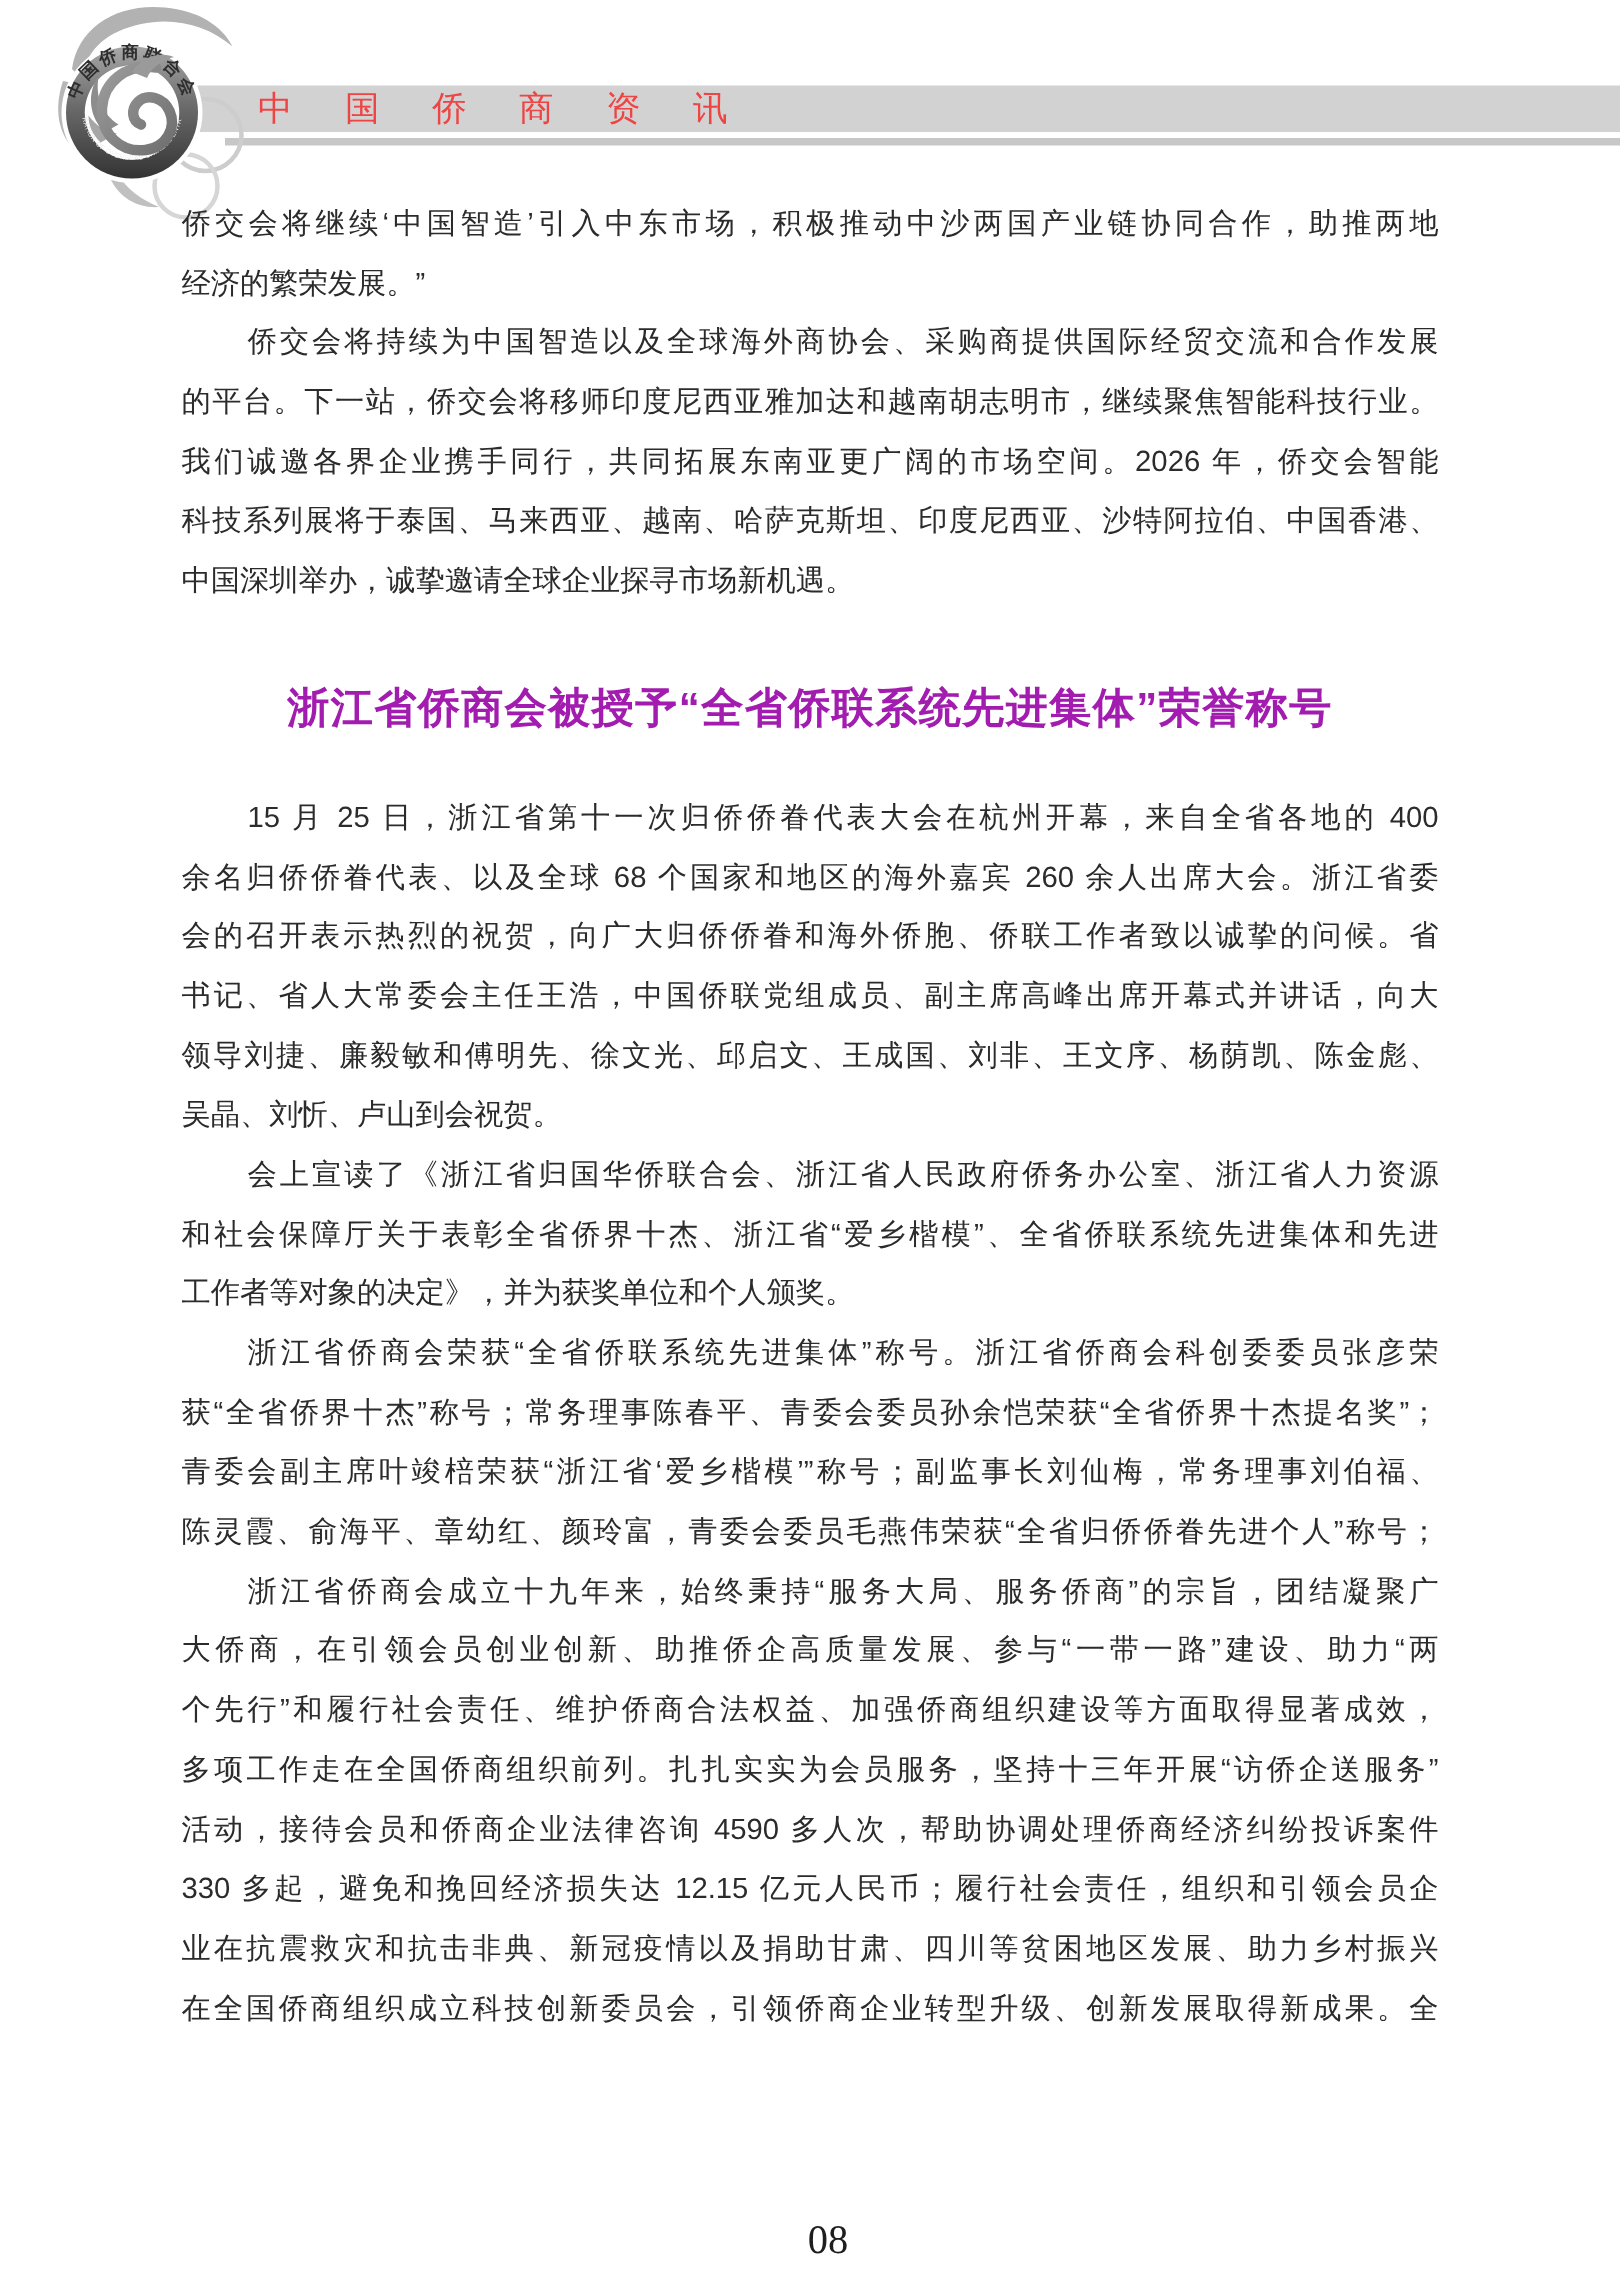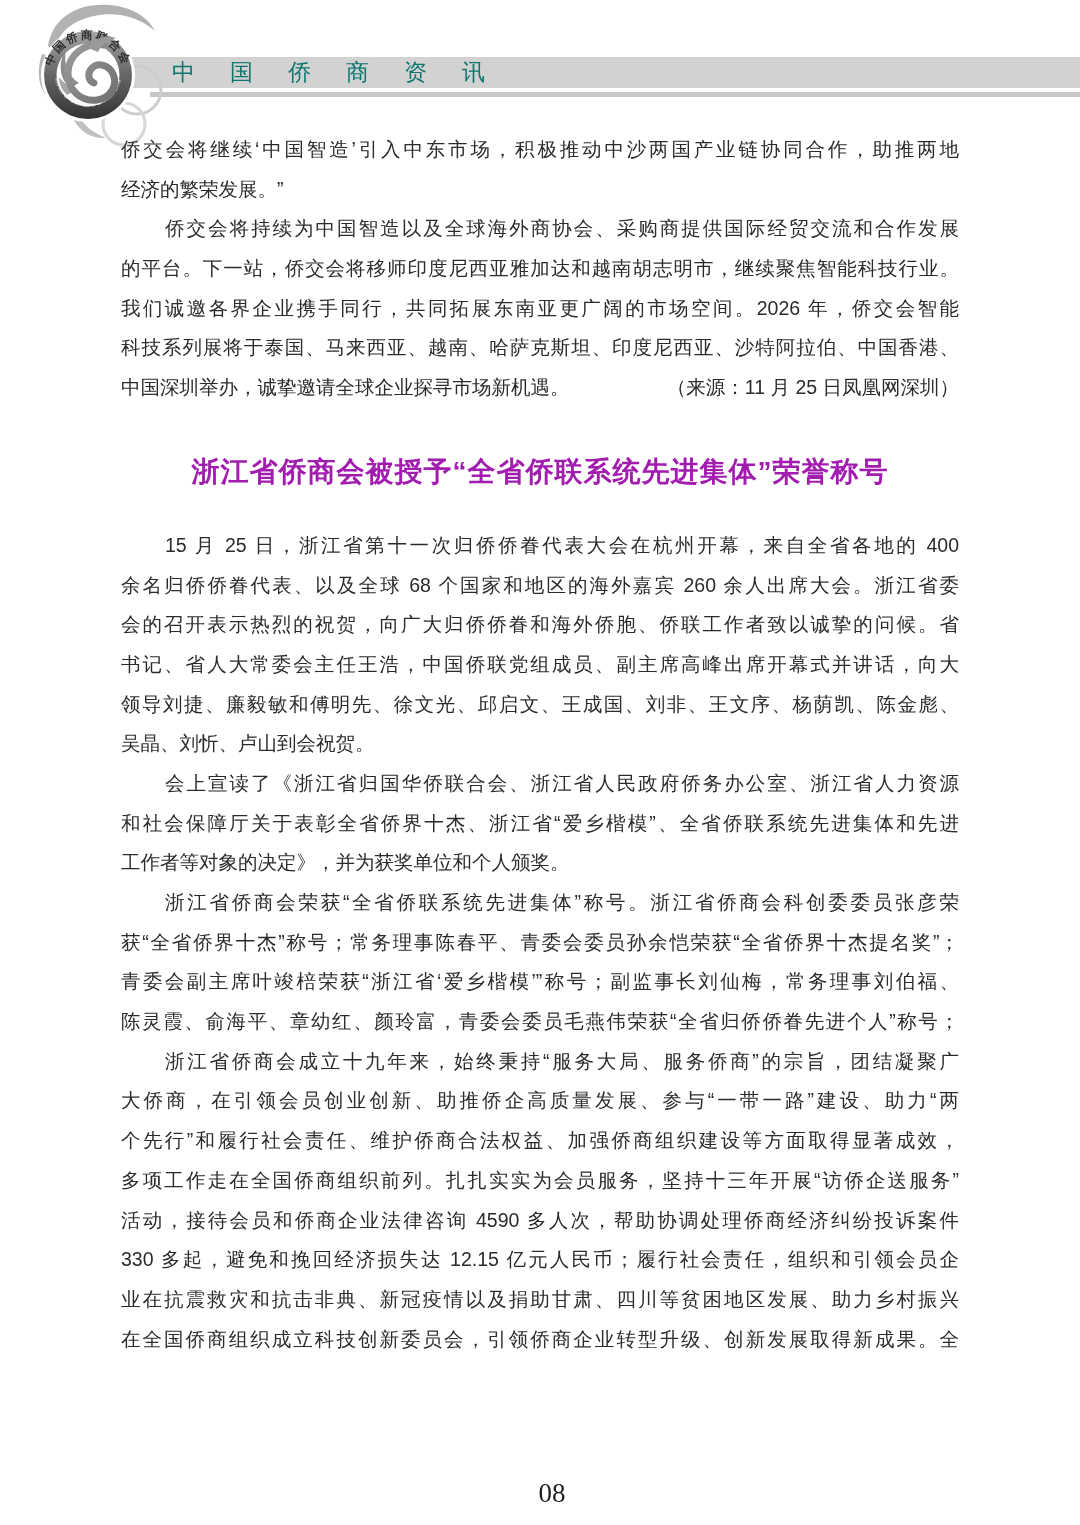--- a/index.html
+++ b/index.html
@@ -12,21 +12,21 @@
   }
   .page { position: relative; width: 1080px; height: 1525px; background: #fff; overflow: hidden; }
 
   
   .band {
     position: absolute; left: 100px; right: 0; top: 57px; height: 31px;
     background: #d2d2d2;
   }
   .band-title {
     position: absolute; left: 172px; top: 57px; height: 31px;
-    line-height: 31px; font-size: 23px; color: #0f766e;
+    line-height: 31px; font-size: 23px; color: #ef4444;
     letter-spacing: 35px; white-space: nowrap;
   }
   .subline {
     position: absolute; left: 150px; right: 0; top: 92px; height: 5px;
     background: #c7c7c7;
   }
   .logo-wrap { position: absolute; left: 18px; top: 0; width: 160px; height: 160px; }
 
   
   .content { position: absolute; left: 121px; top: 130px; width: 838px; }
@@ -121,21 +121,20 @@
         <div class="line jl">侨交会将继续‘中国智造’引入中东市场，积极推动中沙两国产业链协同合作，助推两地</div>
         <div class="line">经济的繁荣发展。”</div>
       </div>
       <div class="para">
         <div class="line jl indent">侨交会将持续为中国智造以及全球海外商协会、采购商提供国际经贸交流和合作发展</div>
         <div class="line jl">的平台。下一站，侨交会将移师印度尼西亚雅加达和越南胡志明市，继续聚焦智能科技行业。</div>
         <div class="line jl">我们诚邀各界企业携手同行，共同拓展东南亚更广阔的市场空间。2026 年，侨交会智能</div>
         <div class="line jl">科技系列展将于泰国、马来西亚、越南、哈萨克斯坦、印度尼西亚、沙特阿拉伯、中国香港、</div>
         <div class="line split">
           <span>中国深圳举办，诚挚邀请全球企业探寻市场新机遇。</span>
-          <span>（来源：11 月 25 日凤凰网深圳）</span>
         </div>
       </div>
       <div class="headline">浙江省侨商会被授予“全省侨联系统先进集体”荣誉称号</div>
       <div class="para">
         <div class="line jl indent">15 月 25 日，浙江省第十一次归侨侨眷代表大会在杭州开幕，来自全省各地的 400</div>
         <div class="line jl">余名归侨侨眷代表、以及全球 68 个国家和地区的海外嘉宾 260 余人出席大会。浙江省委</div>
         <div class="line jl">会的召开表示热烈的祝贺，向广大归侨侨眷和海外侨胞、侨联工作者致以诚挚的问候。省</div>
         <div class="line jl">书记、省人大常委会主任王浩，中国侨联党组成员、副主席高峰出席开幕式并讲话，向大</div>
         <div class="line jl">领导刘捷、廉毅敏和傅明先、徐文光、邱启文、王成国、刘非、王文序、杨荫凯、陈金彪、</div>
         <div class="line">吴晶、刘忻、卢山到会祝贺。</div>

